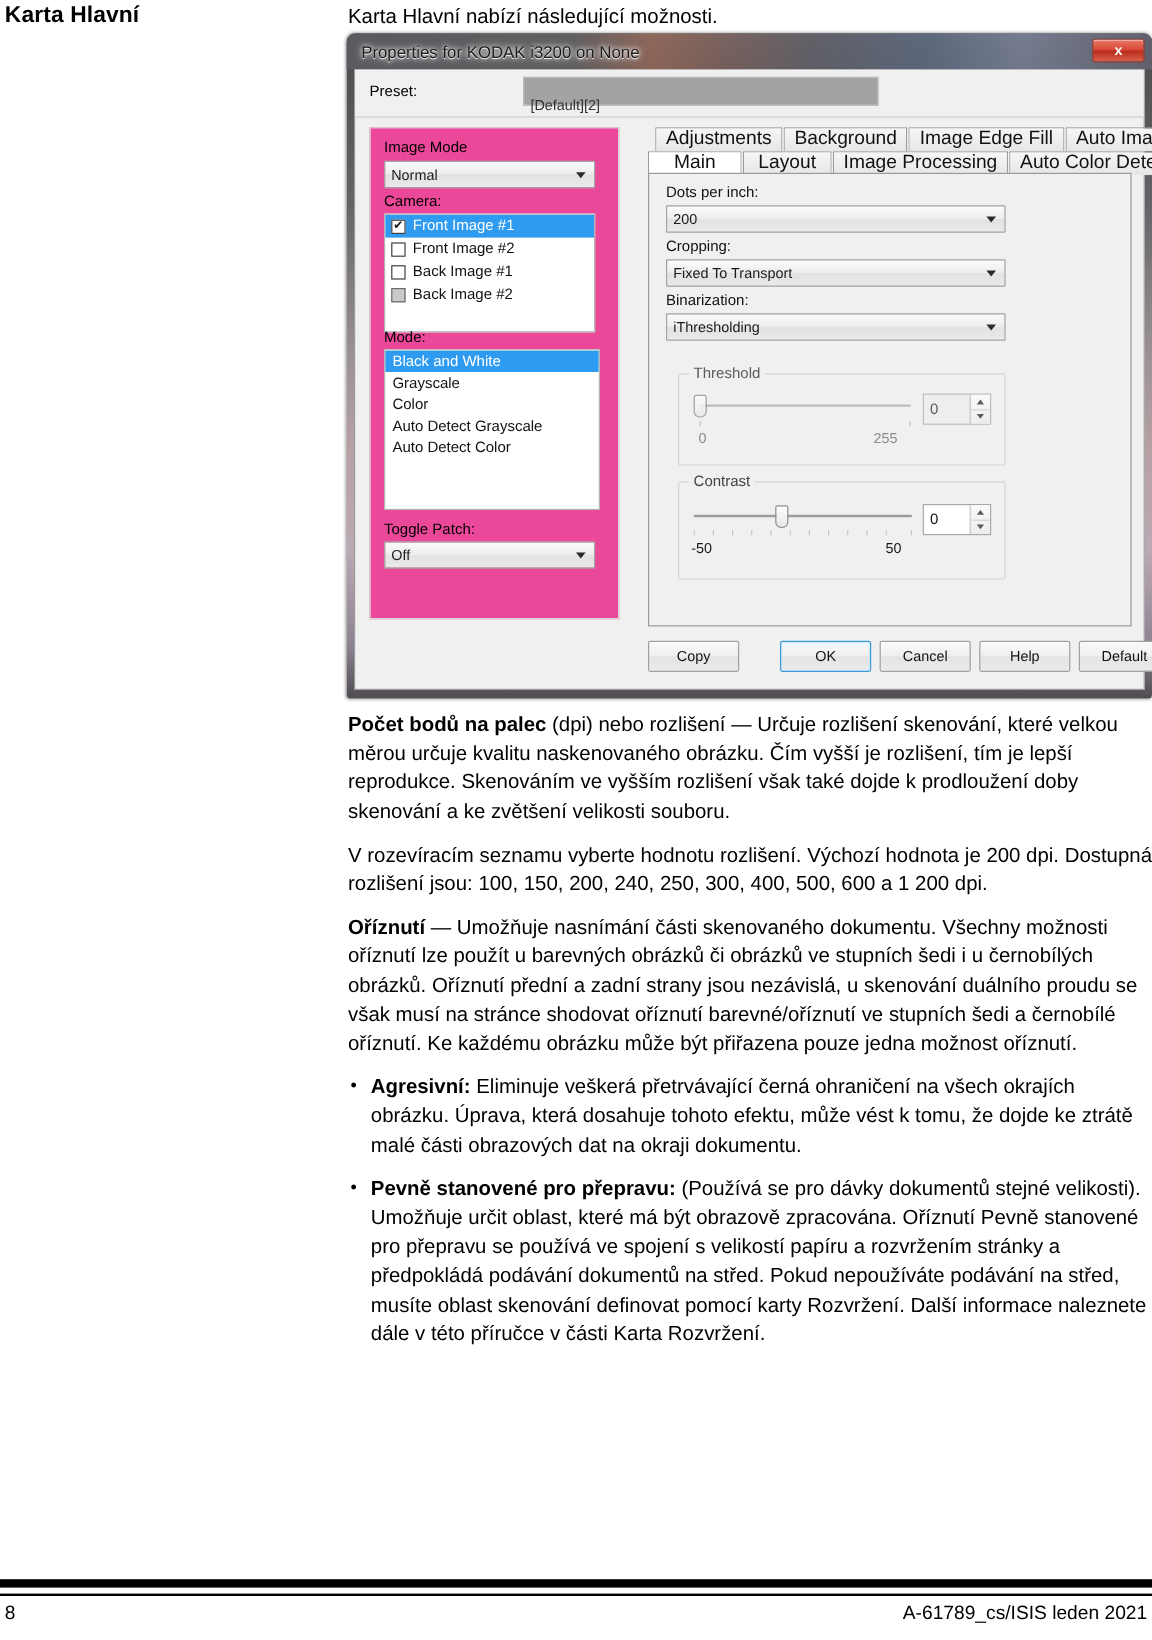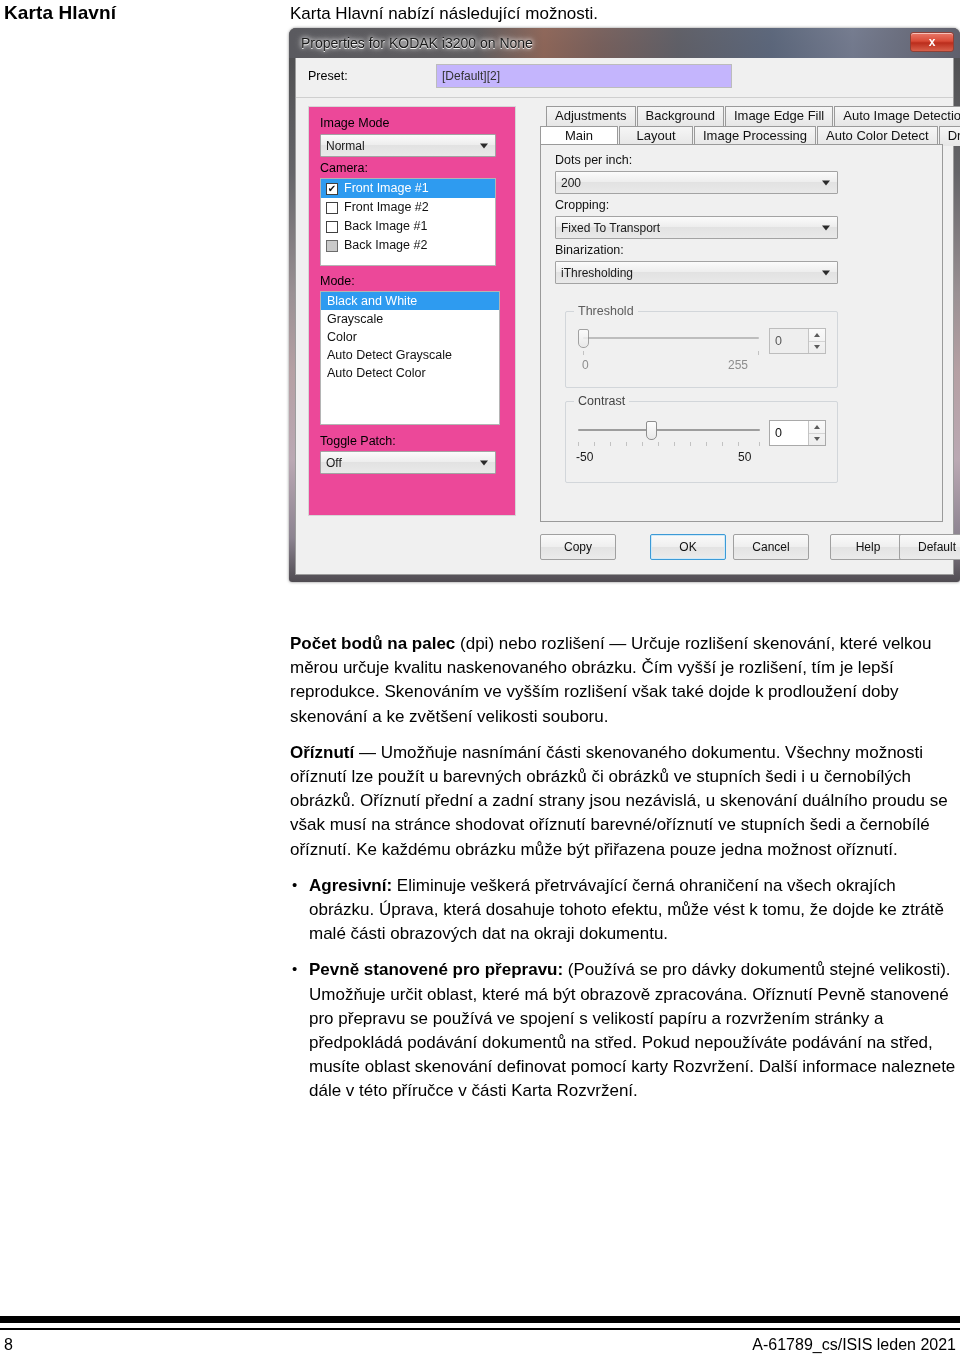--- a/index.html
+++ b/index.html
@@ -85,22 +85,22 @@
   }
 
   
   .preset-row {
     position:absolute; left:0; top:0; width:100%; height:40px;
     border-bottom:1px solid #cfcfcf; background:#f0f0f0;
   }
   .preset-label { position:absolute; left:12px; top:11px; font-size:12.5px; }
   .preset-box {
     position:absolute; left:140px; top:6px; width:296px; height:24px;
-    background:#c4b5fd; border:1px solid #bcbcbc;
-    font-size:12px; color:#333; padding:4px 0 0 5px;
+    background:#a3a3a3; border:1px solid #bcbcbc;
+    font-size:12px; color:#333; padding:16px 0 0 5px;
   }
 
   
   .left-col {
     position:absolute; left:12px; top:48px; width:208px; height:410px;
     background:#ec4899; border:1px solid #d6d6d6;
   }
   .grp-lbl { position:absolute; font-size:12.5px; }
 
   .combo {
@@ -128,21 +128,21 @@
     display:inline-flex;align-items:center;justify-content:center;flex:0 0 auto;
   }
   .cb.on::after{ content:"✔"; font-size:10px; line-height:1; color:#111; }
   .cb.dis{ background:#c9c9c9; border-color:#6b6b6b; }
 
   
   .right-col { position:absolute; left:244px; top:48px; right:10px; bottom:52px; }
   .tabrow { display:flex; }
   .tabrow.row1 { margin-left:6px; }
   .tab {
-    font-size:13px; line-height:14px; padding:2px 8px 3px 8px;
+    font-size:16px; line-height:14px; padding:2px 8px 3px 8px;
     border:1px solid #9a9a9a; border-bottom:none;
     background:linear-gradient(180deg,#f6f6f6 0%,#e6e6e6 100%);
     margin-right:1px; white-space:nowrap; color:#111;
     border-radius:1px 1px 0 0;
   }
   .tab.active { background:#fff; font-weight:normal; }
   .tabpanel {
     position:absolute; left:0; right:0; top:38px; bottom:0;
     background:#f0f0f0; border:1px solid #9a9a9a;
   }
@@ -253,21 +253,21 @@
 
       <div class="left-col">
 
         <div class="grp-lbl" style="left:11px; top:9px;">Image Mode</div>
         <div class="combo" style="left:11px; top:27px; width:176px;">
           <span>Normal</span>
           <i class="arrow"></i>
         </div>
 
         <div class="grp-lbl" style="left:11px; top:54px;">Camera:</div>
-        <div class="listbox" style="left:11px; top:71px; width:176px; height:88px;">
+        <div class="listbox" style="left:11px; top:71px; width:176px; height:99px;">
           <div class="li chk sel">
             <span class="cb on"></span>
             <span>Front Image #1</span>
           </div>
           <div class="li chk">
             <span class="cb"></span>
             <span>Front Image #2</span>
           </div>
           <div class="li chk">
             <span class="cb"></span>
@@ -389,33 +389,34 @@
             </div>
           </div>
 
         </div>
       </div>
 
       <div class="btnrow">
         <div class="btn" style="left:0px;">Copy</div>
         <div class="btn def" style="left:110px;">OK</div>
         <div class="btn" style="left:193px;">Cancel</div>
-        <div class="btn" style="left:290px;">Help</div>
+        <div class="btn" style="left:276px;">Help</div>
         <div class="btn" style="left:359px;">Default</div>
       </div>
 
     </div>
   </div>
 
-  <div class="bodytext" style="top:592px;margin-top:40px;">
+  <div class="bodytext" style="top:592px;">
 
     <p class="t">
       <b>Počet bodů na palec</b><span> (dpi) nebo rozlišení — Určuje rozlišení skenování, které velkou měrou určuje kvalitu naskenovaného obrázku. Čím vyšší je rozlišení, tím je lepší reprodukce. Skenováním ve vyšším rozlišení však také dojde k prodloužení doby skenování a ke zvětšení velikosti souboru.</span>
     </p>
 
+    <p class="t">V rozevíracím seznamu vyberte hodnotu rozlišení. Výchozí hodnota je 200 dpi. Dostupná rozlišení jsou: 100, 150, 200, 240, 250, 300, 400, 500, 600 a 1 200 dpi.</p>
 
     <p class="t">
       <b>Oříznutí</b><span> — Umožňuje nasnímání části skenovaného dokumentu. Všechny možnosti oříznutí lze použít u barevných obrázků či obrázků ve stupních šedi i u černobílých obrázků. Oříznutí přední a zadní strany jsou nezávislá, u skenování duálního proudu se však musí na stránce shodovat oříznutí barevné/oříznutí ve stupních šedi a černobílé oříznutí. Ke každému obrázku může být přiřazena pouze jedna možnost oříznutí.</span>
     </p>
 
     <ul class="bul">
       <li>
         <b>Agresivní:</b><span> Eliminuje veškerá přetrvávající černá ohraničení na všech okrajích obrázku. Úprava, která dosahuje tohoto efektu, může vést k tomu, že dojde ke ztrátě malé části obrazových dat na okraji dokumentu.</span>
       </li>
       <li>

